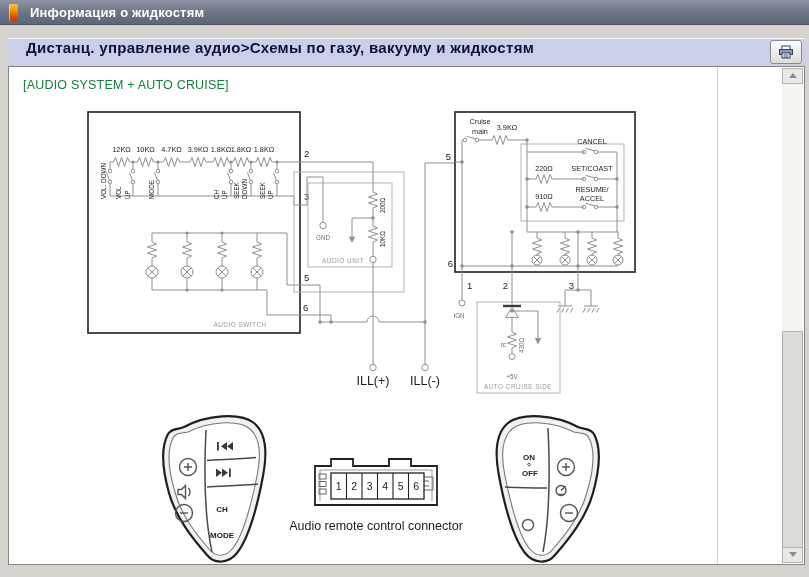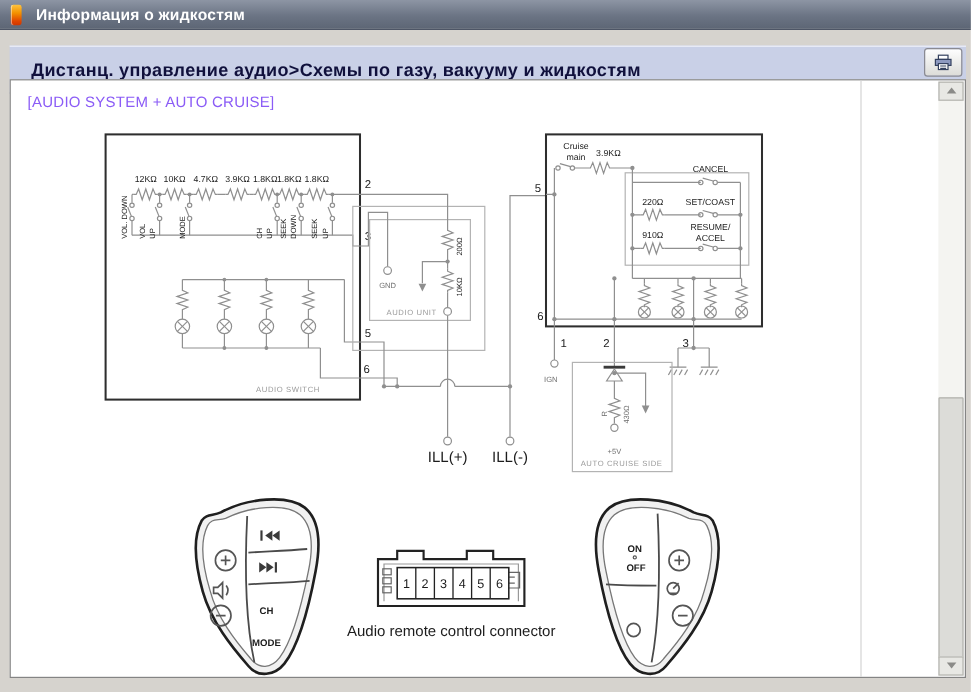--- a/index.html
+++ b/index.html
@@ -10,30 +10,30 @@
     background:linear-gradient(#8d95a4,#6b7484 55%,#5d6675);
     display:flex;align-items:center;border-bottom:1px solid #4d5565;box-sizing:border-box;}
   .app-icon{width:9px;height:17px;margin-left:9px;border-radius:2px;
     background:linear-gradient(#fdc23e,#f39200 40%,#e04500 80%,#cf3600);
     box-shadow:inset 1px 0 0 rgba(255,255,255,.45);}
   .titlebar-text{color:#ffffff;font-size:13px;font-weight:600;margin-left:12px;letter-spacing:.2px;}
 
   
   .header{position:absolute;left:8px;top:38px;width:797px;height:40px;background:#c9d0e7;
     border-top:1px solid #eef1f9;border-bottom:1px solid #8d94ad;box-sizing:border-box;
-    display:flex;align-items:center;}
+    display:flex;align-items:flex-start;}
   .header-title{font-size:15px;font-weight:bold;color:#10103c;margin-left:18px;letter-spacing:.3px;}
   .print-btn{position:absolute;right:3px;top:1px;width:30px;height:22px;
     background:linear-gradient(#fefefe,#dcdcd8);border:1px solid #8a8a92;border-radius:3px;
     display:flex;align-items:center;justify-content:center;cursor:pointer;}
 
   
   .content{position:absolute;left:8px;top:66px;width:797px;height:499px;background:#ffffff;
     border:1px solid #848484;box-sizing:border-box;}
-  .diagram-heading{position:absolute;left:14px;top:11px;font-size:12.5px;color:#8b5cf6;letter-spacing:.2px;}
+  .diagram-heading{position:absolute;left:14px;top:11px;font-size:12.5px;color:#15803d;letter-spacing:.2px;}
   .vline{position:absolute;left:708px;top:0;width:1px;height:497px;background:#d4d4d4;}
 
   
   .scrollbar{position:absolute;right:1px;top:1px;width:21px;height:495px;background:#f4f4f1;}
   .sb-btn{position:absolute;left:0;width:21px;height:16px;background:#e8e8e4;border:1px solid #b4b4af;box-sizing:border-box;}
   .sb-up{top:0;}
   .sb-down{bottom:0;}
   .sb-thumb{position:absolute;left:0;top:263px;width:21px;height:218px;background:#dddddad9;
     background:#dcdcd8;border:1px solid #b0b0ab;box-sizing:border-box;border-radius:1px;}
   .tri-up{width:0;height:0;border-left:4px solid transparent;border-right:4px solid transparent;

